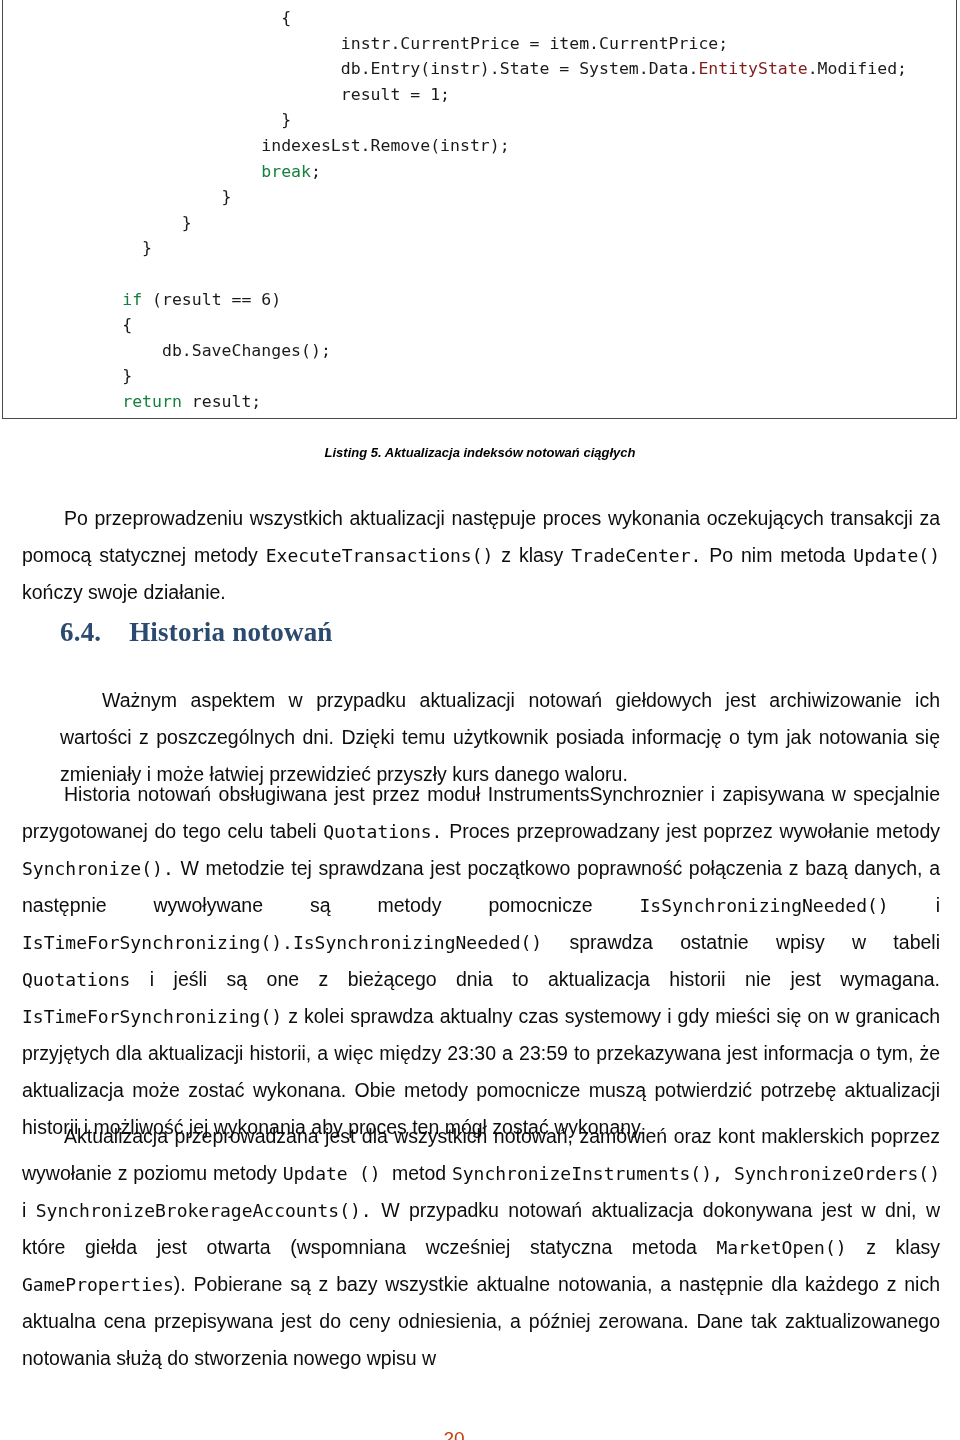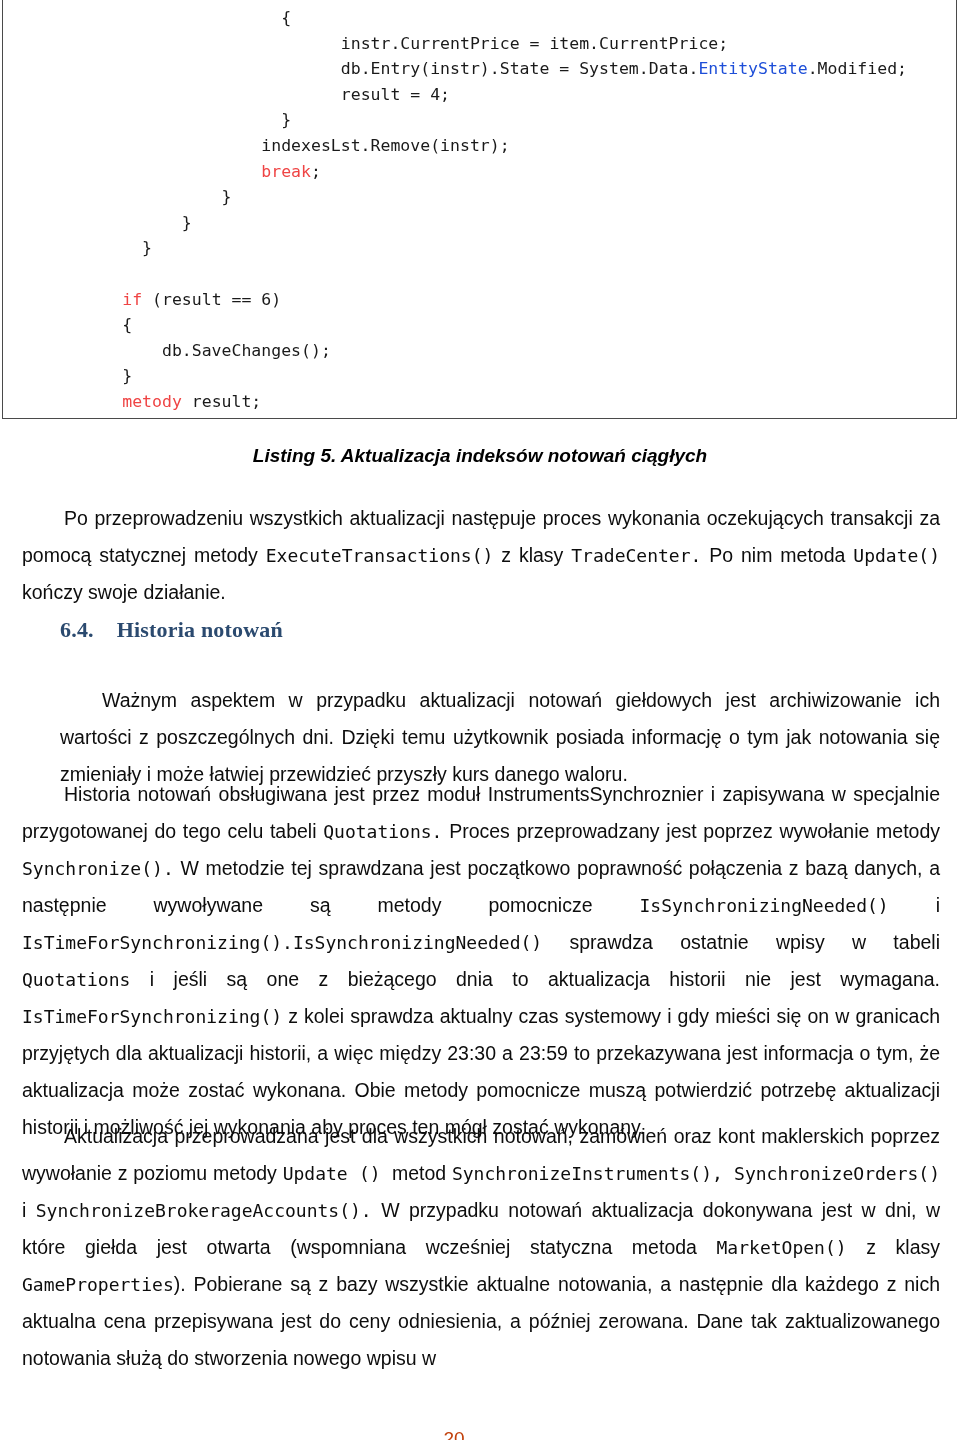--- a/index.html
+++ b/index.html
@@ -31,34 +31,34 @@
   .code-pre {
     margin: 0;
     padding: 12px 0 0 0;
     font-family: "DejaVu Sans Mono", "Liberation Mono", monospace;
     font-size: 16.5px;
     line-height: 25.6px;
     color: #1a1a1a;
     white-space: pre;
     letter-spacing: 0px;
   }
-  .kw { color: #ef4444; }
-  .type { color: #1d4ed8; }
+  .kw { color: #15803d; }
+  .type { color: #7f1d1d; }
 
   
   .listing-caption {
     position: absolute;
     left: 0;
     top: 445px;
     width: 960px;
     text-align: center;
     font-family: "Liberation Sans", sans-serif;
     font-style: italic;
     font-weight: bold;
-    font-size: 19px;
+    font-size: 13px;
     color: #000000;
   }
 
   
   .para {
     position: absolute;
     font-family: "Liberation Sans", sans-serif;
     font-size: 19.5px;
     line-height: 37px;
     color: #0d0d0d;
@@ -71,21 +71,21 @@
   }
   .indent-first { text-indent: 42px; }
 
   
   .heading {
     position: absolute;
     left: 60px;
     top: 617px;
     font-family: "Liberation Serif", serif;
     font-weight: bold;
-    font-size: 22px;
+    font-size: 27px;
     color: #2b4a6f;
     white-space: pre;
     letter-spacing: 0.2px;
   }
 
   
   .page-number {
     position: absolute;
     left: 0;
     top: 1398px;
@@ -102,33 +102,33 @@
   .p3 { left: 22px; top: 776px;  width: 918px; }
   .p4 { left: 22px; top: 1118px; width: 918px; }
 </style>
 </head>
 <body>
 
 <div class="code-box">
   <pre class="code-pre" id="code-pre"><span>                            <span>{</span></span>
 <span>                                  <span>instr.CurrentPrice = item.CurrentPrice;</span></span>
 <span>                                  <span>db.Entry(instr).State = System.Data.</span><span class="type">EntityState</span><span>.Modified;</span></span>
-<span>                                  <span>result = 4;</span></span>
+<span>                                  <span>result = 1;</span></span>
 <span>                            <span>}</span></span>
 <span>                          <span>indexesLst.Remove(instr);</span></span>
 <span>                          <span class="kw">break</span><span>;</span></span>
 <span>                      <span>}</span></span>
 <span>                  <span>}</span></span>
 <span>              <span>}</span></span>
 <span><span></span></span>
 <span>            <span class="kw">if</span><span> (result == 6)</span></span>
 <span>            <span>{</span></span>
 <span>                <span>db.SaveChanges();</span></span>
 <span>            <span>}</span></span>
-<span>            <span class="kw">metody</span><span> result;</span></span>
+<span>            <span class="kw">return</span><span> result;</span></span>
 <span>        <span>}</span></span>
 </pre>
 </div>
 
 <div class="listing-caption">Listing 5. Aktualizacja indeksów notowań ciągłych</div>
 
 <div class="para p1 indent-first" id="para-1"><span>Po przeprowadzeniu wszystkich aktualizacji następuje proces wykonania oczekujących transakcji za pomocą statycznej metody </span><span class="mono">ExecuteTransactions()</span><span> z klasy </span><span class="mono">TradeCenter.</span><span> Po nim metoda </span><span class="mono">Update()</span><span> kończy swoje działanie.</span></div>
 
 <div class="heading"><span>6.4.</span><span>    </span><span>Historia notowań</span></div>
 

